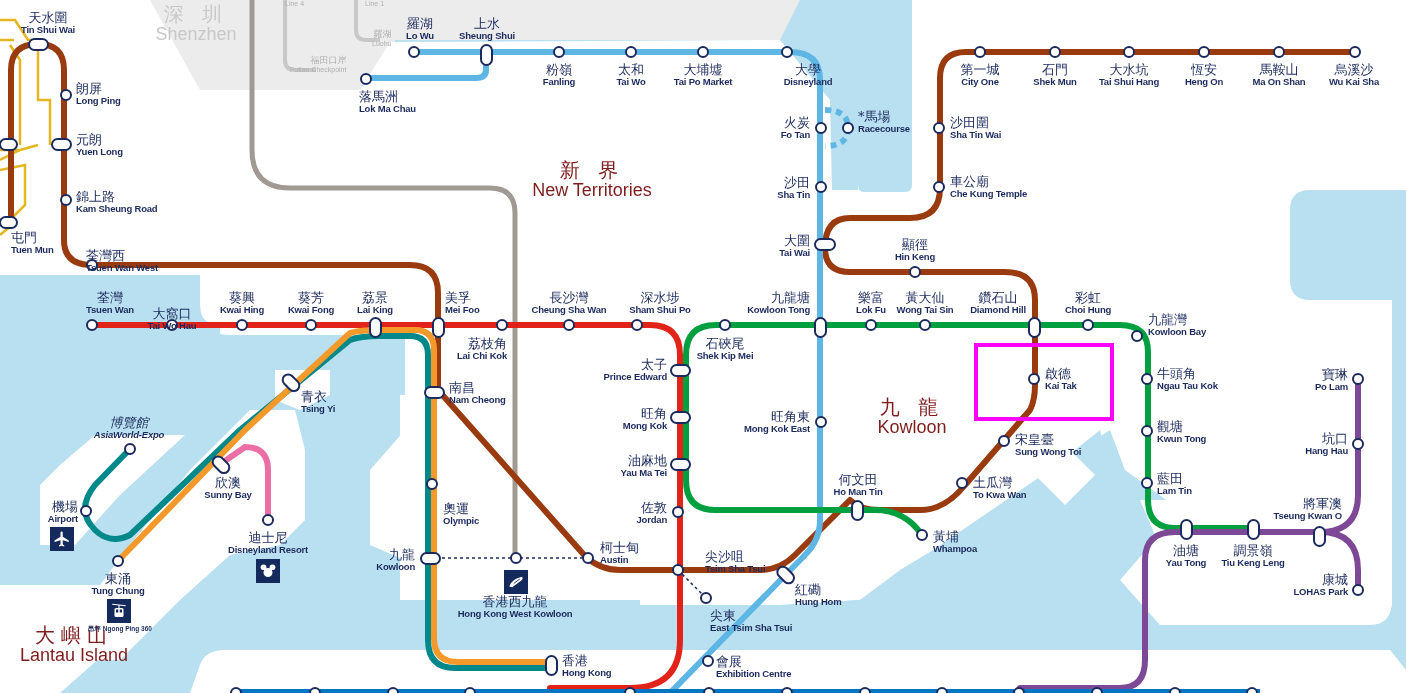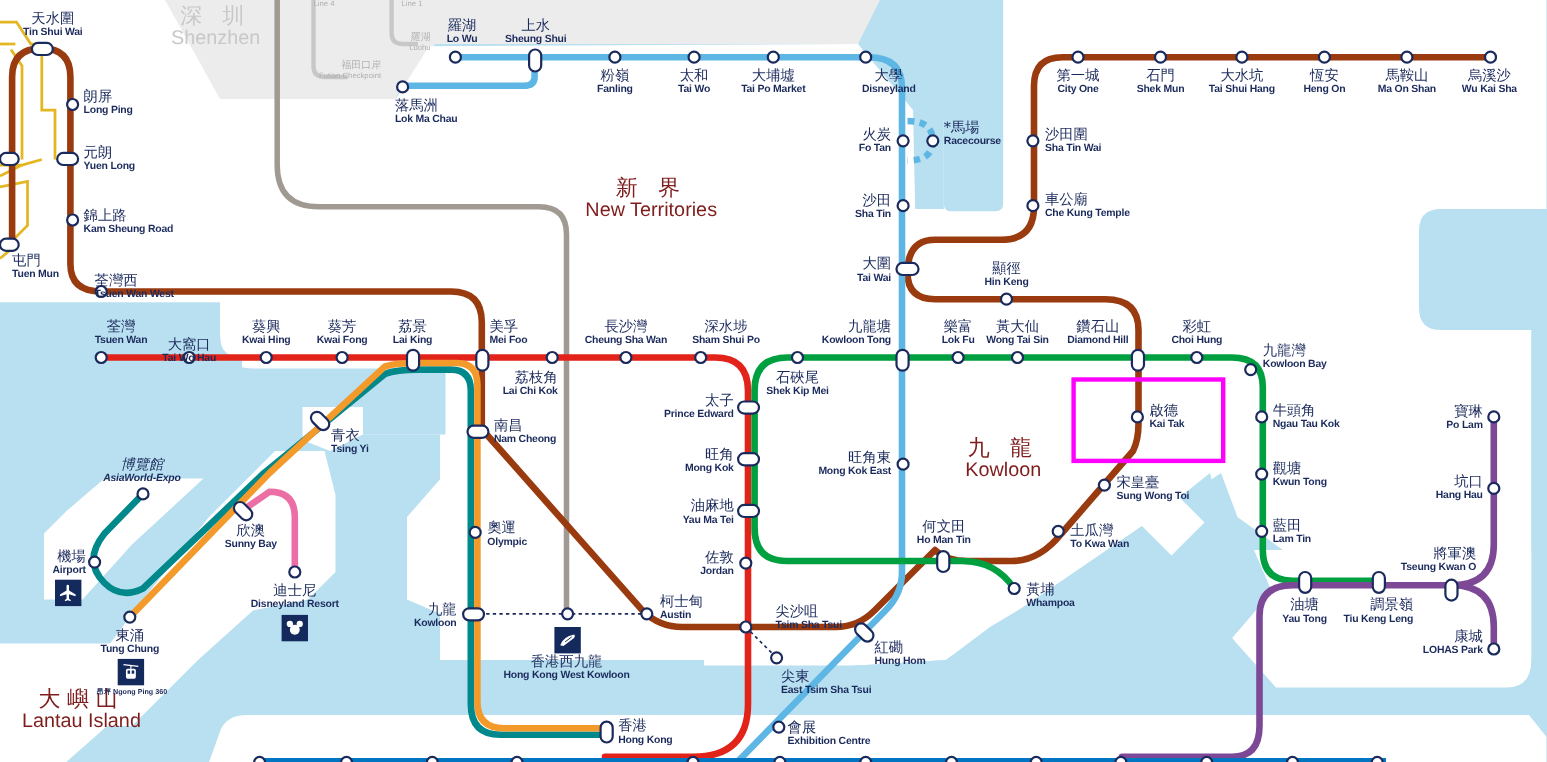--- a/index.html
+++ b/index.html
@@ -394,21 +394,21 @@
       <span class="en">Airport</span>
     </div>
     <div class="lbl" style="top: 531px; left: 268px; transform: translateX(-50%);">
       <span class="zh">迪士尼</span>
       <span class="en">Disneyland Resort</span>
     </div>
     <div class="lbl" style="top: 572px; left: 118px; transform: translateX(-50%);">
       <span class="zh">東涌</span>
       <span class="en">Tung Chung</span>
     </div>
-    <div class="lbl l" style="top: 474px; left: 443px;">
+    <div class="lbl l" style="top: 502px; left: 443px;">
       <span class="zh">奧運</span>
       <span class="en">Olympic</span>
     </div>
     <div class="lbl r" style="top: 548px; right: 991px;">
       <span class="zh">九龍</span>
       <span class="en">Kowloon</span>
     </div>
     <div class="lbl" style="top: 595px; left: 515px; transform: translateX(-50%);">
       <span class="zh">香港西九龍</span>
       <span class="en">Hong Kong West Kowloon</span>
@@ -514,21 +514,21 @@
       <span class="en">Kwun Tong</span>
     </div>
     <div class="lbl l" style="top: 472px; left: 1157px;">
       <span class="zh">藍田</span>
       <span class="en">Lam Tin</span>
     </div>
     <div class="lbl" style="top: 544px; left: 1186px; transform: translateX(-50%);">
       <span class="zh">油塘</span>
       <span class="en">Yau Tong</span>
     </div>
-    <div class="lbl" style="top: 544px; left: 1253px; transform: translateX(-50%); text-align: right;">
+    <div class="lbl" style="top: 544px; left: 1253px; transform: translateX(-50%);">
       <span class="zh">調景嶺</span>
       <span class="en">Tiu Keng Leng</span>
     </div>
     <div class="lbl r" style="top: 368px; right: 58px;">
       <span class="zh">寶琳</span>
       <span class="en">Po Lam</span>
     </div>
     <div class="lbl r" style="top: 432px; right: 58px;">
       <span class="zh">坑口</span>
       <span class="en">Hang Hau</span>

